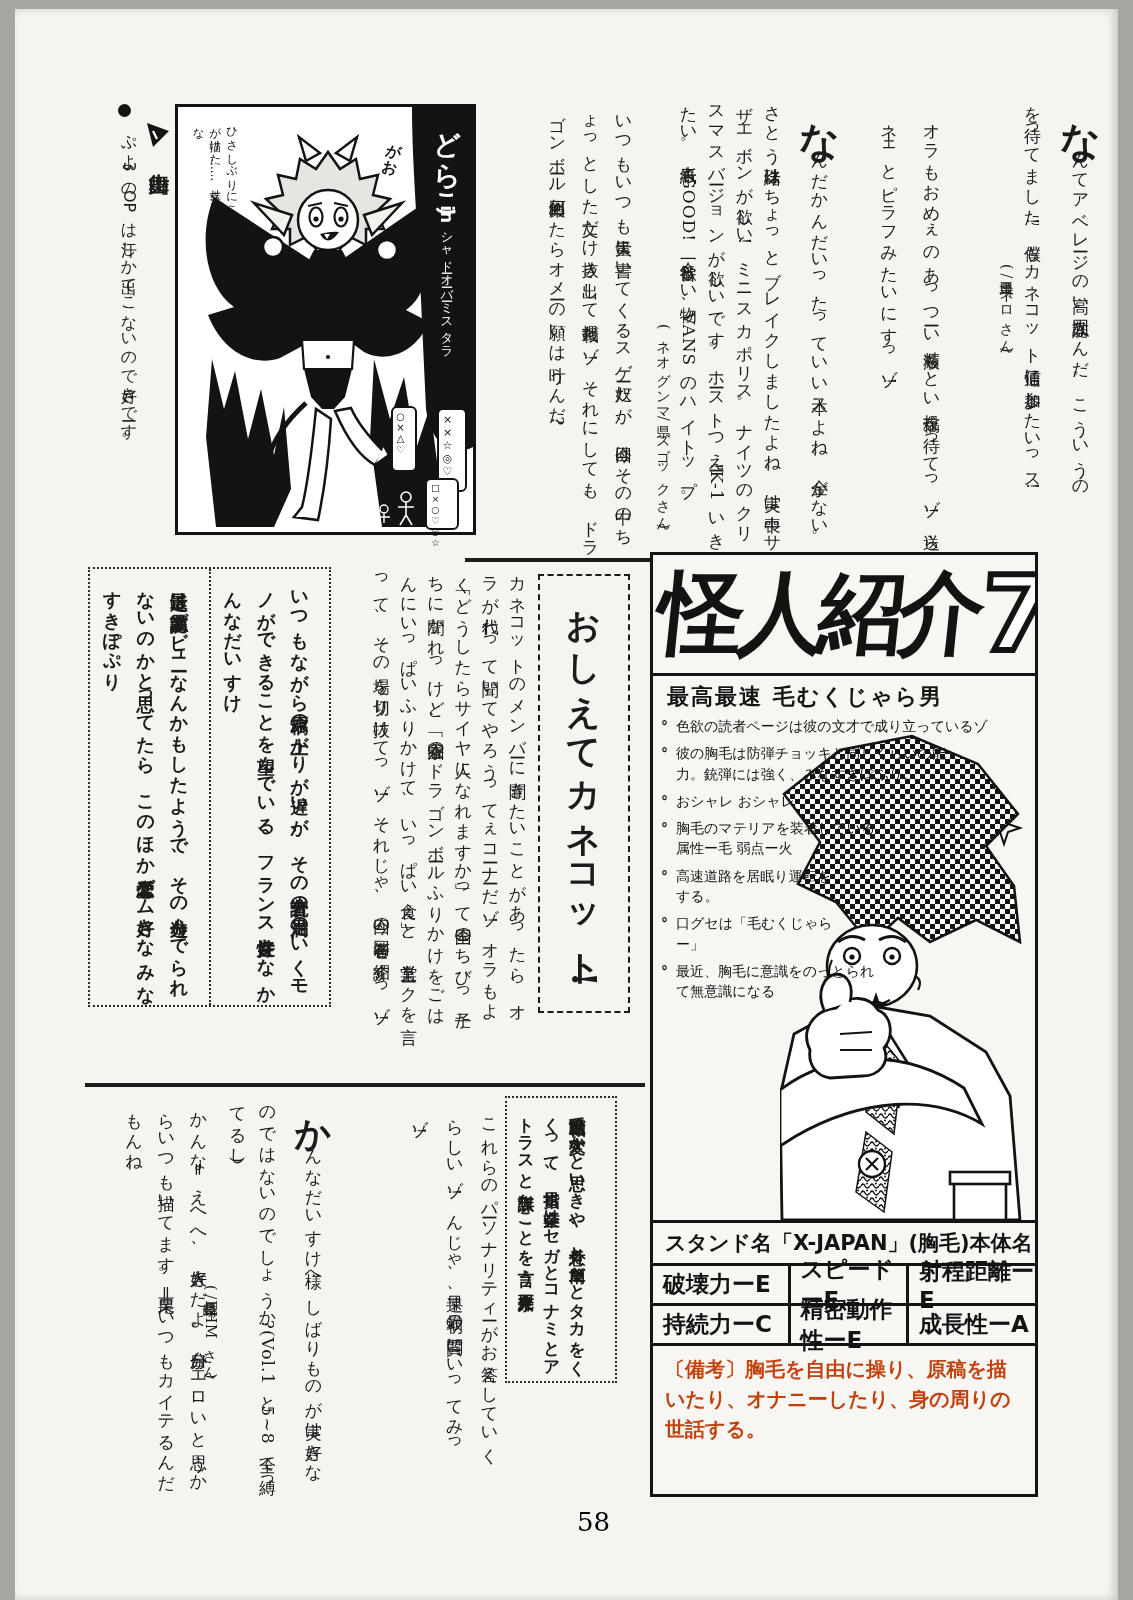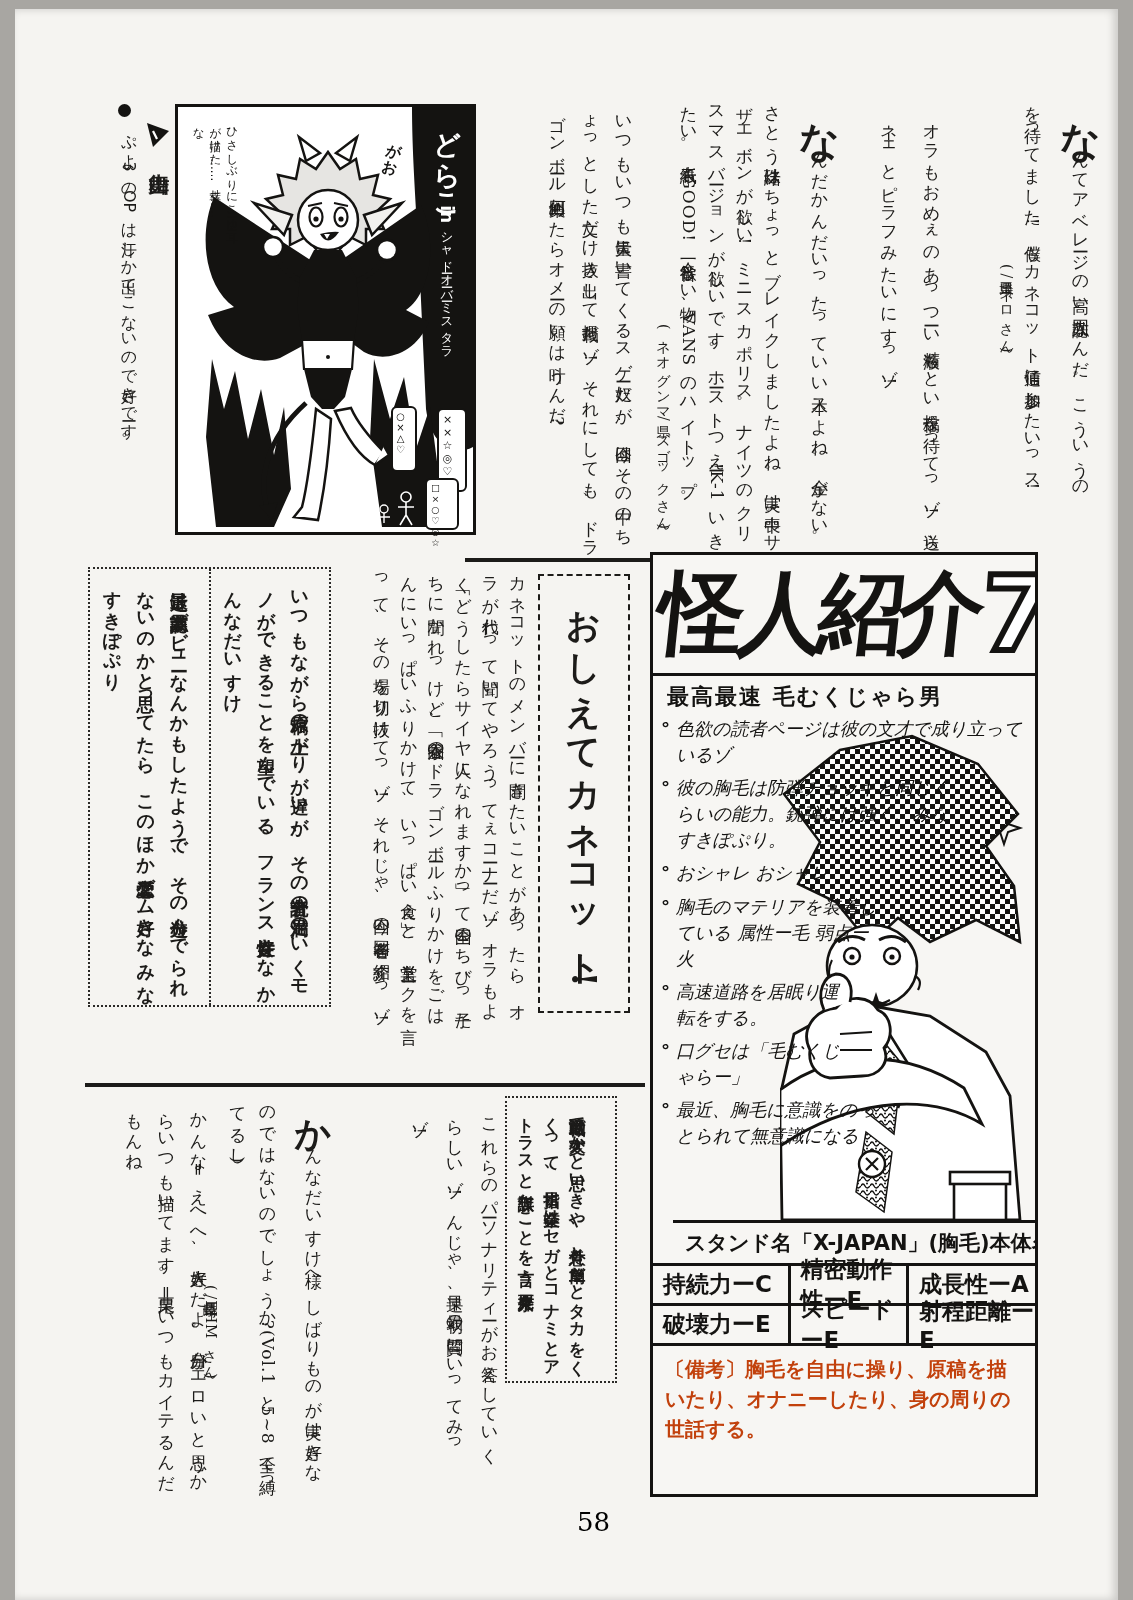--- a/index.html
+++ b/index.html
@@ -30,24 +30,24 @@
   
   #kaijin{border:3px solid #141311;background:#f7f6f3;}
   #k-header{height:118px;border-bottom:3px solid #141311;display:flex;align-items:center;overflow:hidden;}
   #k-title{font-size:86px;font-weight:bold;font-family:"DejaVu Serif", serif;transform:skewX(-6deg) scaleY(1.05);letter-spacing:-6px;white-space:nowrap;padding-left:6px;color:#141311;}
   #k-num{font-size:104px;font-weight:bold;color:#fff;-webkit-text-stroke:6px #141311;font-family:"DejaVu Sans", sans-serif;margin-left:2px;transform:skewX(-4deg);}
   #k-sub{font-size:22px;font-weight:bold;padding:6px 10px 0 14px;letter-spacing:2px;color:#141311;}
   #k-name{font-size:58px;font-weight:bold;letter-spacing:16px;padding:10px 0 0 18px;color:#141311;white-space:nowrap;}
   #k-name .hon{font-size:22px;letter-spacing:0;}
   #k-body{position:relative;height:508px;overflow:hidden;}
   #k-bullets{position:absolute;left:8px;top:4px;width:375px;z-index:3;}
-  .kb{font-size:18px;line-height:1.45;margin-bottom:7px;color:#141311;position:relative;padding-left:15px;font-style:italic;}
+  .kb{font-size:14px;line-height:1.45;margin-bottom:7px;color:#141311;position:relative;padding-left:15px;}
   .kb:before{content:"°";position:absolute;left:0;top:0;font-weight:bold;}
   .kb.w2{width:290px;} .kb.n{width:165px;} .kb.m{width:210px;}
-  #k-stand{border-top:3px solid #141311;height:40px;display:flex;align-items:center;justify-content:space-between;padding:0 12px;font-size:21px;font-weight:bold;color:#141311;white-space:nowrap;overflow:hidden;margin-left:20px;}
+  #k-stand{border-top:3px solid #141311;height:40px;display:flex;align-items:center;justify-content:space-between;padding:0 12px;font-size:21px;font-weight:bold;color:#141311;white-space:nowrap;overflow:hidden;}
   .k-row{border-top:3px solid #141311;height:37px;display:flex;}
   .k-cell{display:flex;align-items:center;padding-left:10px;font-size:23px;font-weight:bold;color:#141311;border-right:3px solid #141311;box-sizing:border-box;}
   .k-cell:last-child{border-right:none;}
   .c1{width:36%;} .c2{width:31%;} .c3{width:33%;}
   #k-remarks{border-top:3px solid #141311;padding:8px 12px;font-size:20px;font-weight:bold;line-height:1.5;color:#c2410c;}
   
   #pagenum{font-size:26px;color:#000000;text-align:right;width:80px;}
   .sig-icon{display:block;margin-bottom:8px;}
   .bullet-dot{width:13px;height:13px;border-radius:50%;background:#141311;}
 </style>
@@ -238,29 +238,29 @@
           <div class="kb n">口グセは「毛むくじゃらー」</div>
           <div class="kb m">最近、胸毛に意識をのっとられて無意識になる</div>
         </div>
       </div>
 
       <div id="k-stand" class="hand">
         <span>スタンド名「X-JAPAN」(胸毛)</span>
         <span>本体名「栗尾京介」</span>
       </div>
       <div class="k-row">
+        <div class="k-cell c1 hand">破壊力ーE</div>
+        <div class="k-cell c2 hand">スピードーE</div>
+        <div class="k-cell c3 hand">射程距離ーE</div>
+      </div>
+      <div class="k-row">
         <div class="k-cell c1 hand">持続力ーC</div>
         <div class="k-cell c2 hand">精密動作性ーE</div>
         <div class="k-cell c3 hand">成長性ーA</div>
       </div>
-      <div class="k-row">
-        <div class="k-cell c1 hand">破壊力ーE</div>
-        <div class="k-cell c2 hand">スピードーE</div>
-        <div class="k-cell c3 hand">射程距離ーE</div>
-      </div>
       <div id="k-remarks" class="hand">〔備考〕胸毛を自由に操り、原稿を描いたり、オナニーしたり、身の周りの世話する。</div>
     </div>
 
     <div class="abs rule" style="left:70px;top:1074px;width:560px;"></div>
 
     <div class="abs dotbox" style="left:490px;top:1087px;width:112px;height:287px;box-sizing:border-box;padding:8px 6px;">
       <div class="v print b" style="height:100%;font-size:16.5px;line-height:1.55;">就職活動で大変かと思いきや、意外と簡単だとタカをくくって、目指す企業はセガとコナミとアトラスと無謀なことを言う 栗尾京介</div>
     </div>
 
     <div class="abs v letter print" style="left:398px;top:1098px;width:94px;height:366px;line-height:2.05;">

